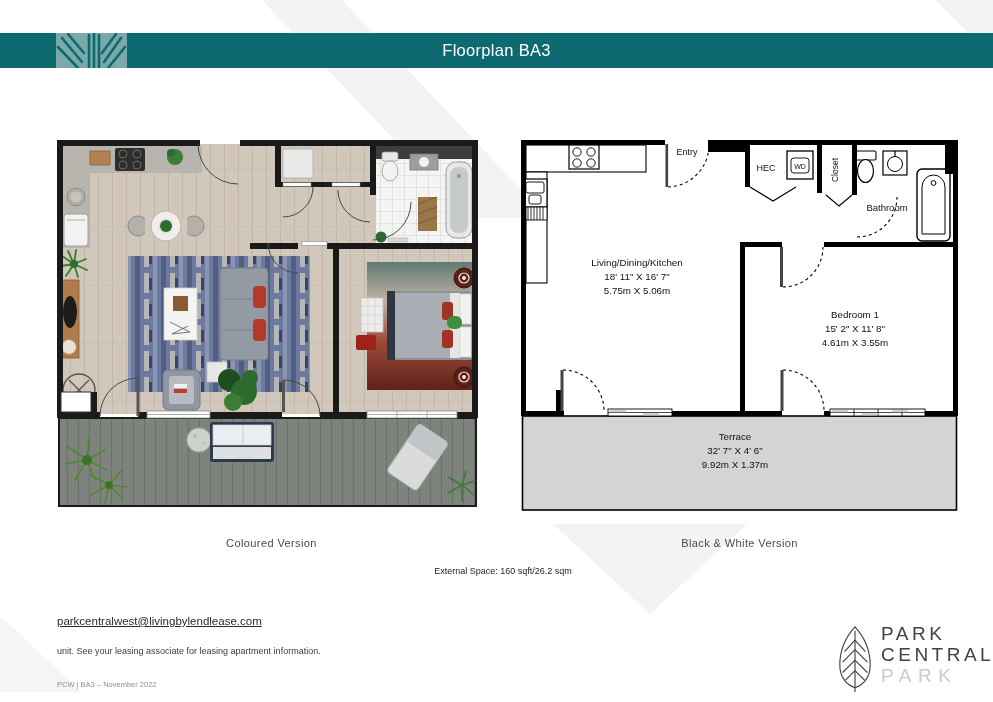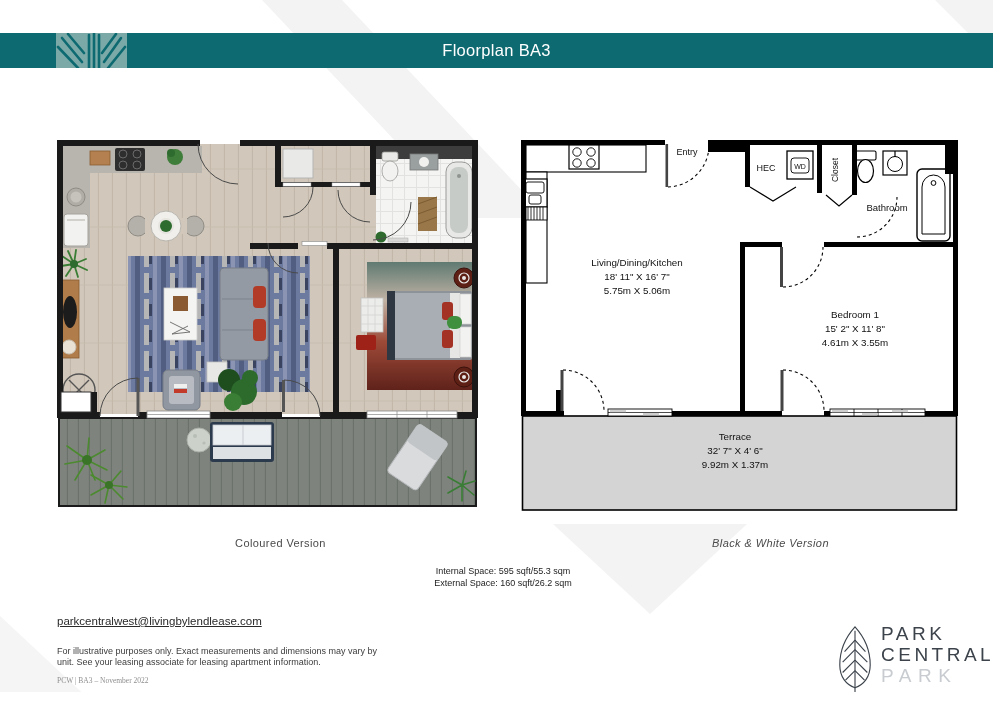--- a/index.html
+++ b/index.html
@@ -12,30 +12,30 @@
   #topbar .bar{position:absolute;left:0;top:0;width:993px;height:35px;}
   #topbar .logo{position:absolute;left:56px;top:0;width:71px;height:35px;}
   #topbar .title{position:absolute;left:0;top:0;width:993px;height:35px;line-height:35px;
       text-align:center;color:#ffffff;font-size:16.5px;letter-spacing:.3px;}
   
   #plan-coloured{position:absolute;left:57px;top:140px;z-index:1;}
   #plan-bw{position:absolute;left:521px;top:139px;z-index:1;}
   
   .caption{position:absolute;top:537px;font-size:11px;color:#4a4a4a;letter-spacing:.4px;
       text-align:center;z-index:1;}
-  #cap-coloured{left:70px;width:421px;}
-  #cap-bw{left:552px;width:437px;font-style:italic;}
+  #cap-coloured{left:61px;width:421px;}
+  #cap-bw{left:521px;width:437px;}
   #space-note{position:absolute;left:340px;top:566px;width:326px;text-align:center;
       font-size:9px;line-height:11.5px;color:#1d1d1d;z-index:1;}
   
   #contact{position:absolute;left:57px;top:611px;z-index:1;}
   #contact .phone{font-size:11.5px;color:#2a2a2a;margin-bottom:3px;}
   #contact .email{font-size:11.5px;color:#2a2a2a;text-decoration:underline;display:inline-block;margin-bottom:19px;}
   #contact .disc{font-size:9px;line-height:11px;color:#3c3c3c;}
-  #contact .ref{font-size:7.5px;color:#8f8f8f;margin-top:8px;font-family:Liberation Serif, serif;}
+  #contact .ref{font-size:7.5px;color:#8f8f8f;margin-top:23px;}
   
   #brand{position:absolute;left:836px;top:621px;z-index:1;display:flex;align-items:flex-start;}
   #brand .leaf{width:38px;height:76px;margin-top:4px;}
   #brand .words{margin-left:7px;margin-top:2px;}
   #brand .w1,#brand .w2{font-size:19px;line-height:21px;color:#3c434b;letter-spacing:3.5px;font-weight:400;}
   #brand .w3{font-size:19px;line-height:21px;color:#c8ccd0;letter-spacing:6.5px;font-weight:400;}
   svg text{font-family:"Liberation Sans", sans-serif;}
 </style>
 </head>
 <body>
@@ -390,27 +390,25 @@
       <text x="214" y="301" font-size="9.8">Terrace</text>
       <text x="214" y="315" font-size="9.8">32' 7" X 4' 6"</text>
       <text x="214" y="329" font-size="9.8">9.92m X 1.37m</text>
     </g>
   </svg>
 
   <div id="cap-coloured" class="caption">Coloured Version</div>
   <div id="cap-bw" class="caption">Black &amp; White Version</div>
 
   <div id="space-note">
-    <div>Internal Space: 595 sqft/55.3 sqm</div>
     <div>External Space: 160 sqft/26.2 sqm</div>
   </div>
 
   <div id="contact">
     <a class="email" href="#">parkcentralwest@livingbylendlease.com</a>
-    <div class="disc">For illustrative purposes only. Exact measurements and dimensions may vary by</div>
     <div class="disc">unit.  See your leasing associate for leasing apartment information.</div>
     <div class="ref">PCW | BA3 – November  2022</div>
   </div>
 
   <div id="brand">
     <svg class="leaf" viewBox="0 0 38 80">
       <g stroke="#3c434b" stroke-width="1.2" fill="none">
         <path d="M19,2 C29,13 35,28 35,42 C35,55 28,63 19,66 C10,63 3,55 3,42 C3,28 9,13 19,2 Z"></path>
         <line x1="19" y1="6" x2="19" y2="66"></line>
         <path d="M19,16 L30,28 M19,16 L8,28 M19,26 L32,39 M19,26 L6,39 M19,37 L32,50 M19,37 L6,50 M19,48 L29,58 M19,48 L9,58"></path>

